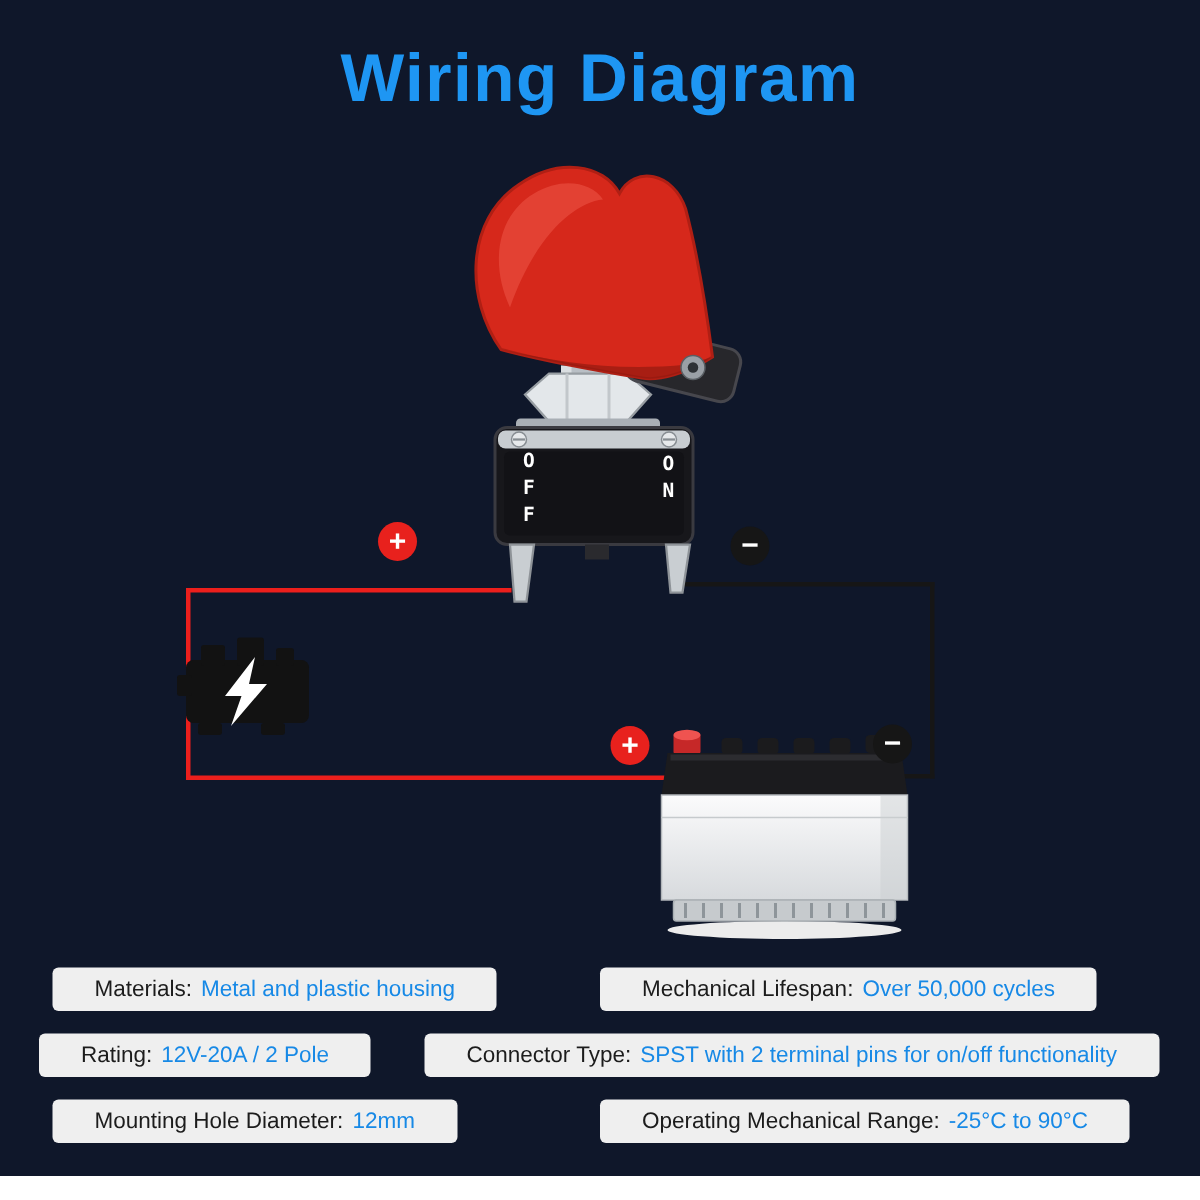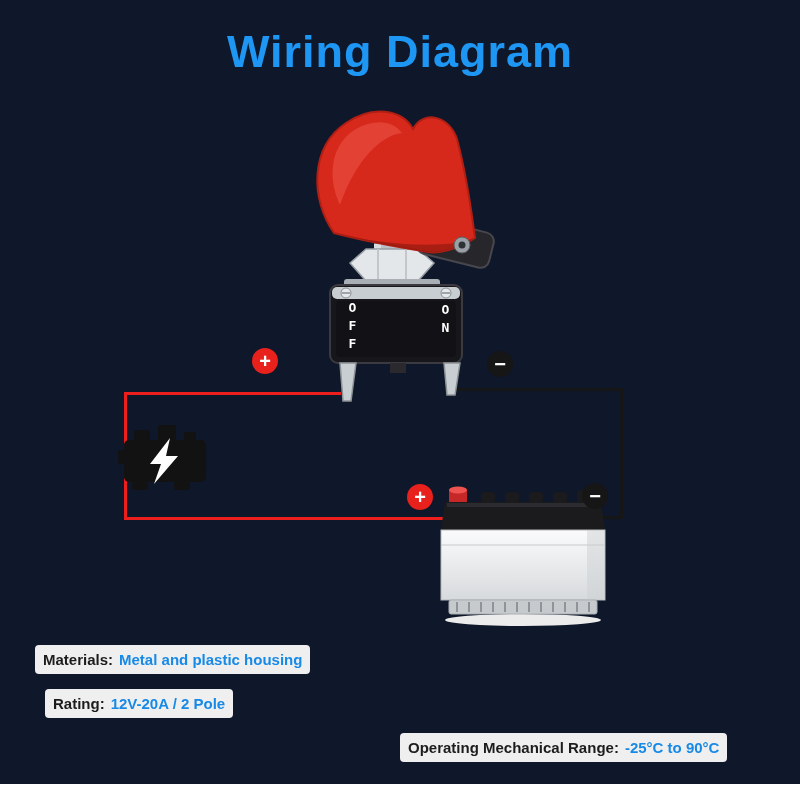--- a/index.html
+++ b/index.html
@@ -16,22 +16,22 @@
   .badge{position:absolute;width:26px;height:26px;border-radius:50%;
          display:flex;align-items:center;justify-content:center;
          color:#fff;font-weight:bold;font-size:20px;line-height:1;z-index:6;}
   .badge.red{background:#E8211D;}
   .badge.dark{background:#161616;}
 
   .switch-letters{position:absolute;color:#fff;font-weight:bold;font-size:13px;
                   writing-mode:vertical-rl;text-orientation:upright;letter-spacing:3px;
                   font-family:"DejaVu Sans Mono",monospace;z-index:5;}
 
-  .spec{position:absolute;background:#EFEFEF;border-radius:4px;padding:6px 8px;
-        font-size:15px;font-weight:bold;white-space:nowrap;color:#1C1C1C;}
+  .spec{position:absolute;background:#EFEFEF;border-radius:4px;padding:6px 28px;
+        font-size:15px;font-weight:normal;white-space:nowrap;color:#1C1C1C;}
   .spec .val{color:#1789E6;margin-left:6px;}
 </style>
 </head>
 <body>
 
 <div class="canvas">
 
   <div class="title">Wiring Diagram</div>
 
   <div class="wire red" style="left:124px;top:392px;width:217px;height:3px"></div>
@@ -156,20 +156,29 @@
       <rect x="150" y="44" width="18" height="70" fill="#CBCFD2" opacity="0.5"></rect>
 
       <rect x="12" y="114" width="148" height="14" rx="2" fill="#C6CACD" stroke="#AAB0B4"></rect>
       <path d="M20 116V126M32 116V126M44 116V126M56 116V126M68 116V126M80 116V126M92 116V126M104 116V126M116 116V126M128 116V126M140 116V126M152 116V126" stroke="#8E959A" stroke-width="2"></path>
     </svg>
   </div>
 
   <div class="spec" style="left:35px;top:645px">
     <span class="lbl">Materials:</span><span class="val">Metal and plastic housing</span>
   </div>
-  <div class="spec" style="left:45px;top:689px">
+  <div class="spec" style="left:400px;top:645px">
+    <span class="lbl">Mechanical Lifespan:</span><span class="val">Over 50,000 cycles</span>
+  </div>
+  <div class="spec" style="left:26px;top:689px">
     <span class="lbl">Rating:</span><span class="val">12V-20A / 2 Pole</span>
+  </div>
+  <div class="spec" style="left:283px;top:689px">
+    <span class="lbl">Connector Type:</span><span class="val">SPST with 2 terminal pins for on/off functionality</span>
+  </div>
+  <div class="spec" style="left:35px;top:733px">
+    <span class="lbl">Mounting Hole Diameter:</span><span class="val">12mm</span>
   </div>
   <div class="spec" style="left:400px;top:733px">
     <span class="lbl">Operating Mechanical Range:</span><span class="val">-25°C to 90°C</span>
   </div>
 
 </div>
 
 </body></html>

